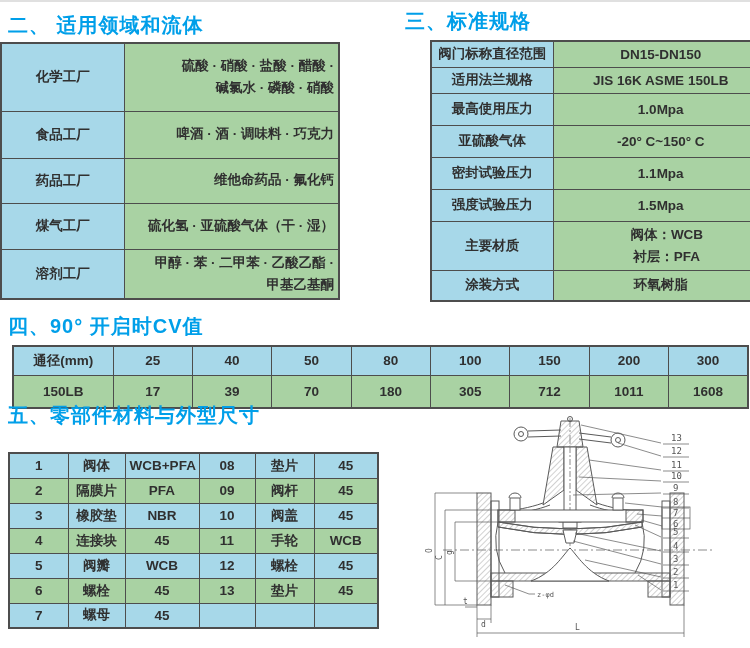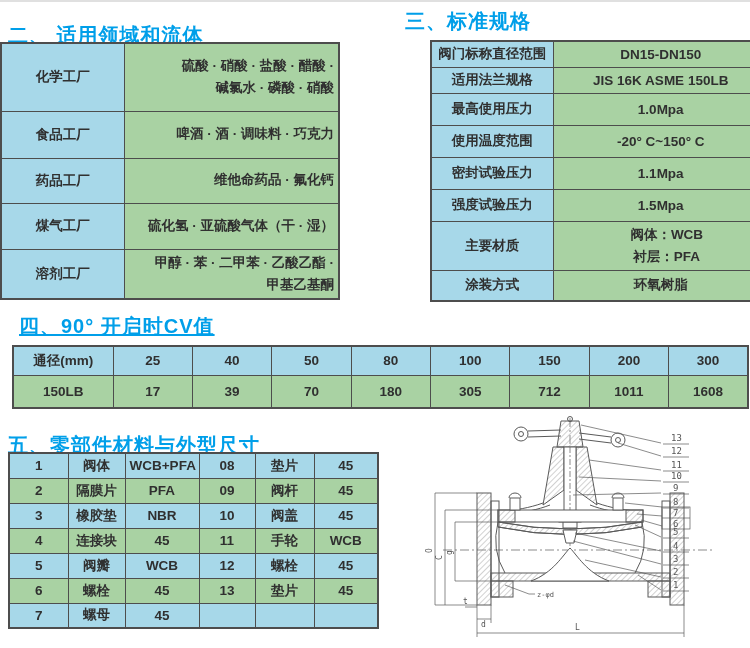--- a/index.html
+++ b/index.html
@@ -46,24 +46,24 @@
   }
   td.blue{background:var(--cell_blue);}
   td.green{background:var(--cell_green);}
   td.preline{white-space:pre-line;line-height:1.65;padding-left:16px;}
   td.leftpad{text-align:right;padding-left:21px;}
   
   #t2{left:0;top:40px;width:340px;}
   #t3{left:403px;top:38px;width:340px;margin-left:27px;}
   #t4{left:12px;top:343px;width:737px;}
   #t5{left:8px;top:450px;width:369px;}
-  #title2{left:8px;top:20px;}
+  #title2{left:8px;top:10px;}
   #title3{left:405px;top:6px;}
-  #title4{left:19px;top:311px;text-decoration:underline;}
-  #title5{left:8px;top:430px;font-family:Liberation Mono, monospace;}
+  #title4{left:8px;top:311px;}
+  #title5{left:8px;top:400px;font-family:Liberation Mono, monospace;}
   #drawing{position:absolute;left:413px;top:413px;width:337px;height:235px;}
   svg text{font-family:"DejaVu Sans Mono","Liberation Mono",monospace;fill:#555;}
 </style>
 </head>
 <body>
 
 <div class="page">
 
   <h2 class="sec-title" id="title2">二、 适用领域和流体</h2>
   <table id="t2">
@@ -110,21 +110,21 @@
     </tr>
     <tr style="height:26px">
       <td class="blue">适用法兰规格</td>
       <td class="green">JIS 16K ASME 150LB</td>
     </tr>
     <tr style="height:32px">
       <td class="blue">最高使用压力</td>
       <td class="green">1.0Mpa</td>
     </tr>
     <tr style="height:32px">
-      <td class="blue">使用温度范围</td>
+      <td class="blue">亚硫酸气体</td>
       <td class="green">-20° C~150° C</td>
     </tr>
     <tr style="height:32px">
       <td class="blue">密封试验压力</td>
       <td class="green">1.1Mpa</td>
     </tr>
     <tr style="height:32px">
       <td class="blue">强度试验压力</td>
       <td class="green">1.5Mpa</td>
     </tr>

